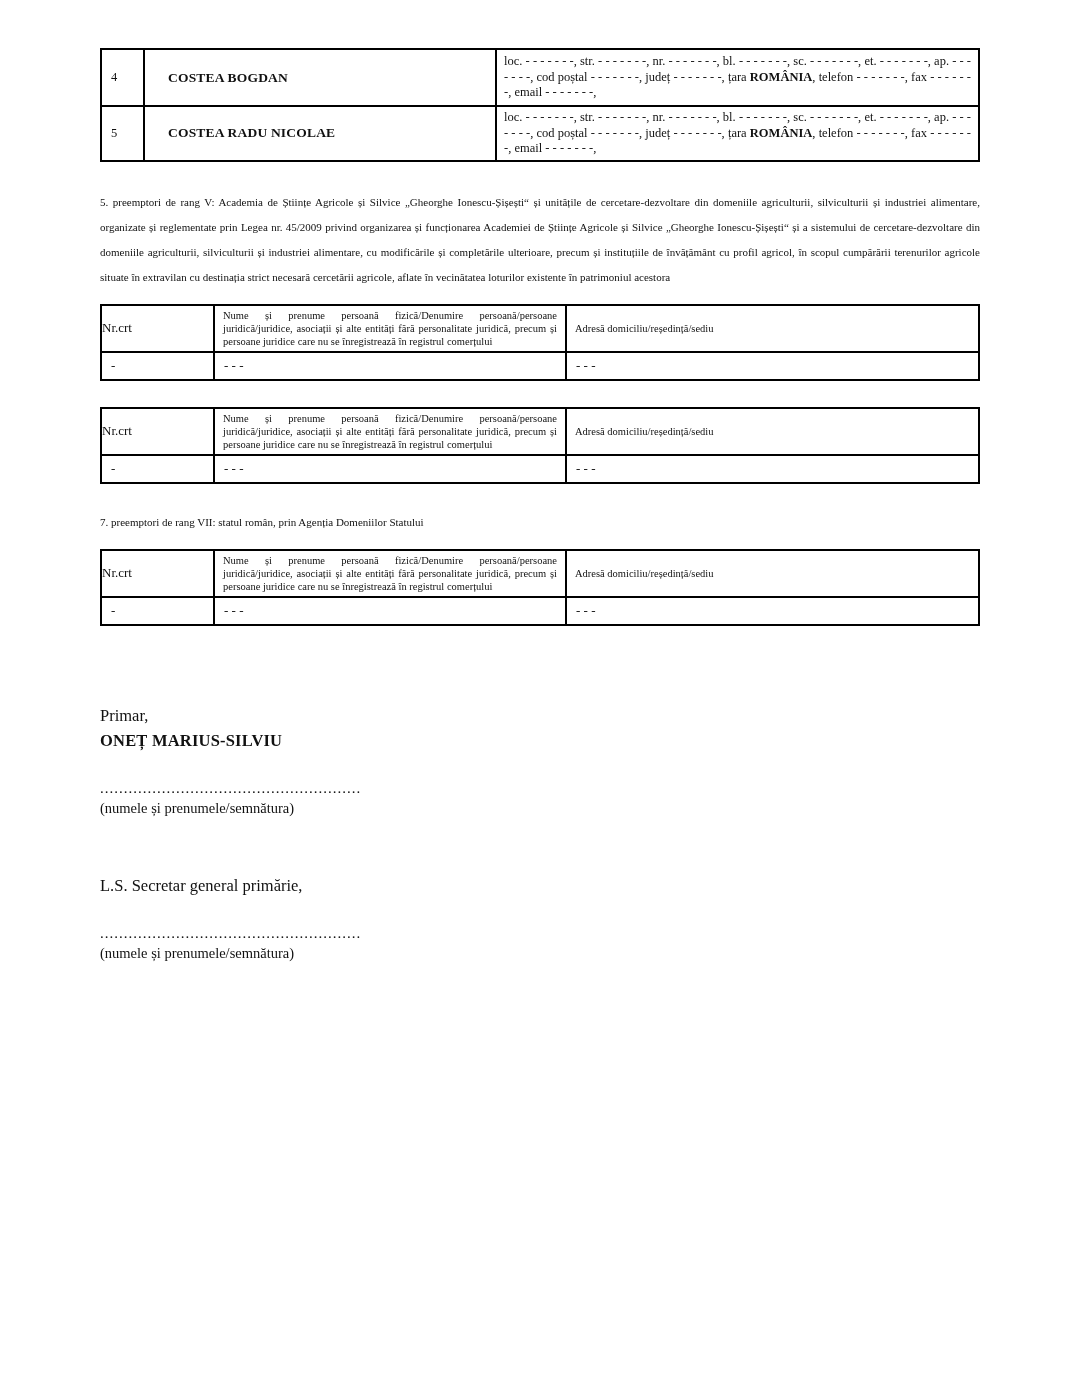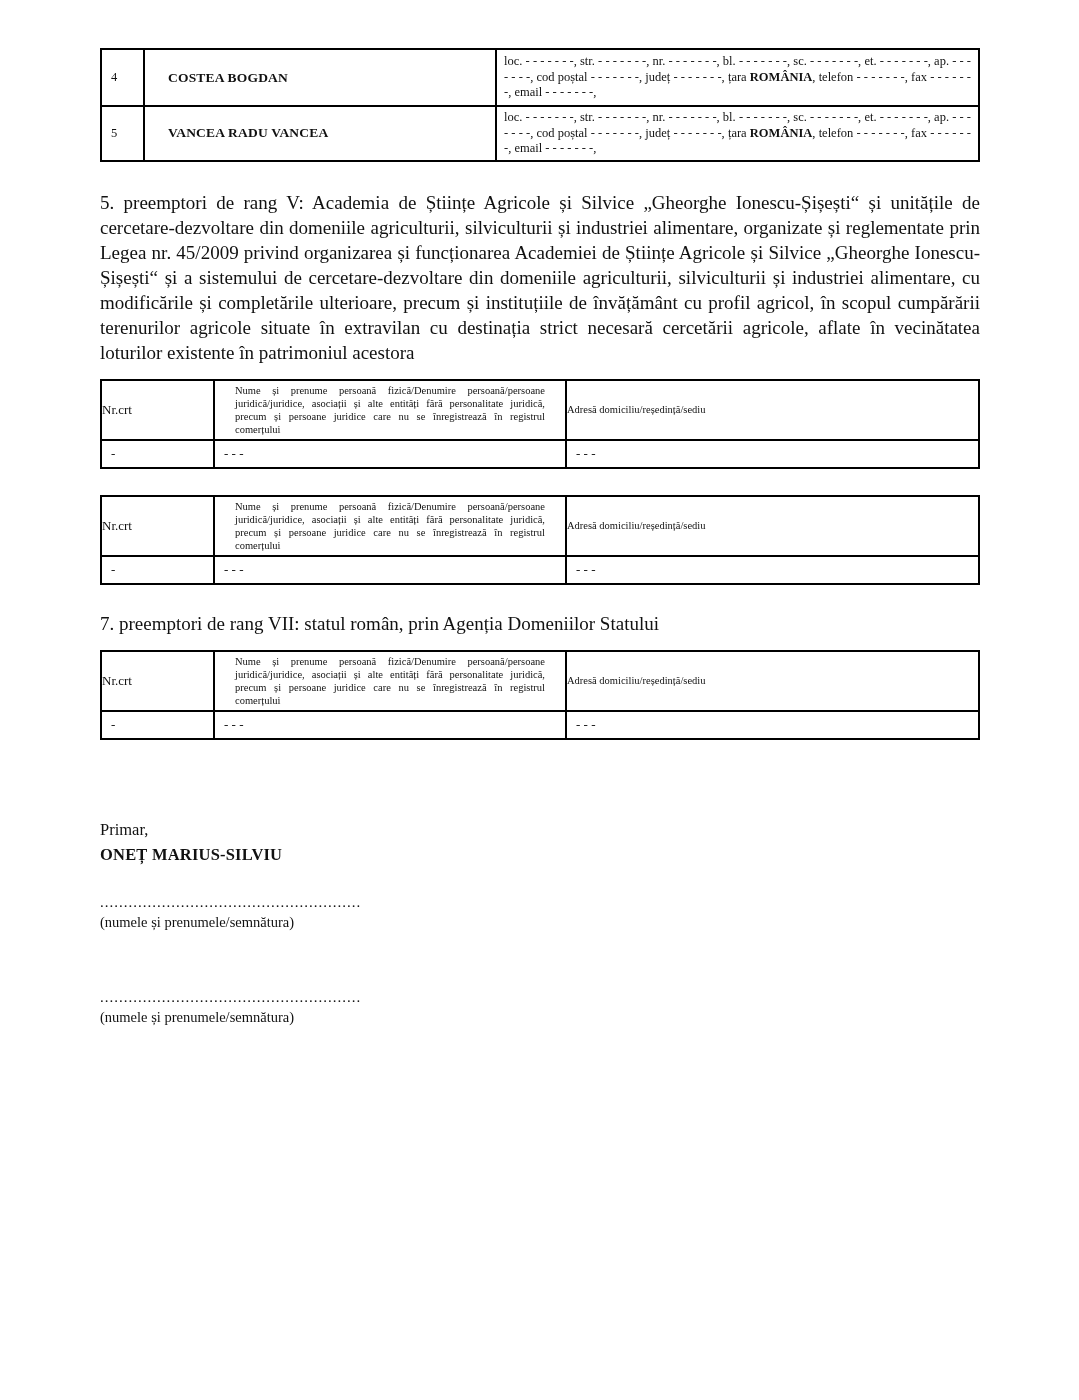--- a/index.html
+++ b/index.html
@@ -30,37 +30,37 @@
 
   
   .cont-table { margin-bottom: 28px; }
   .cont-table tr { height: 55px; }
   .ct-nr   { width: 43px;  font-size: 12.5px; padding-left: 9px; }
   .ct-name { width: 352px; font-size: 13.5px; font-weight: bold; padding-left: 23px; letter-spacing: 0.2px; }
   .ct-addr { font-size: 12.5px; line-height: 15.5px; padding: 3px 7px; text-align: justify; }
 
   
   .section-intro {
-    font-size: 19px;
+    font-size: 11px;
     line-height: 25px;
     text-align: justify;
     margin-bottom: 14px;
   }
   .section { margin-bottom: 0; }
   .p-table { margin-bottom: 26px; }
 
   .pt-nr   { width: 113px; font-size: 13px; }
   .pt-name { width: 352px; }
   .pt-head-name {
     font-size: 10.5px;
     line-height: 13px;
     text-align: justify;
-    padding: 3px 20px;
+    padding: 3px 8px;
   }
-  .pt-head-addr { font-size: 10.5px; padding-left: 0; }
+  .pt-head-addr { font-size: 10.5px; padding-left: 8px; }
   .pt-data td { height: 28px; font-size: 13px; padding-left: 9px; }
 
   
   .closing { margin-top: 77px; }
   .place-date {
     font-size: 17px;
     font-weight: bold;
     letter-spacing: 0.2px;
     margin-bottom: 20px;
   }
@@ -85,21 +85,21 @@
 
   <table class="cont-table">
     <tbody>
         <tr style="height:57px;">
       <td class="ct-nr">4</td>
       <td class="ct-name">COSTEA BOGDAN</td>
       <td class="ct-addr"><span>loc. - - - - - - -, str. - - - - - - -, nr. - - - - - - -, bl. - - - - - - -, sc. - - - - - - -, et. - - - - - - -, ap. - - - - - - -, cod poștal - - - - - - -, județ - - - - - - -, țara </span><b>ROMÂNIA</b><span>, telefon - - - - - - -, fax - - - - - - -, email - - - - - - -,</span></td>
     </tr>
     <tr style="height:53px;">
       <td class="ct-nr">5</td>
-      <td class="ct-name">VANCEA RADU VANCEA</td>
+      <td class="ct-name">COSTEA RADU NICOLAE</td>
       <td class="ct-addr"><span>loc. - - - - - - -, str. - - - - - - -, nr. - - - - - - -, bl. - - - - - - -, sc. - - - - - - -, et. - - - - - - -, ap. - - - - - - -, cod poștal - - - - - - -, județ - - - - - - -, țara </span><b>ROMÂNIA</b><span>, telefon - - - - - - -, fax - - - - - - -, email - - - - - - -,</span></td>
     </tr>
   </tbody>
     </table>
 
   <div class="section">
     <p class="section-intro">5. preemptori de rang V: Academia de Științe Agricole și Silvice „Gheorghe Ionescu-Șișești“ și unitățile de cercetare-dezvoltare din domeniile agriculturii, silviculturii și industriei alimentare, organizate și reglementate prin Legea nr. 45/2009 privind organizarea și funcționarea Academiei de Științe Agricole și Silvice „Gheorghe Ionescu-Șișești“ și a sistemului de cercetare-dezvoltare din domeniile agriculturii, silviculturii și industriei alimentare, cu modificările și completările ulterioare, precum și instituțiile de învățământ cu profil agricol, în scopul cumpărării terenurilor agricole situate în extravilan cu destinația strict necesară cercetării agricole, aflate în vecinătatea loturilor existente în patrimoniul acestora</p>
     <table class="p-table">
       <tbody>
           <tr>
@@ -154,18 +154,19 @@
   <div class="closing">
 
     <div class="sig-block">
       <div class="sig-role">Primar,</div>
       <div class="sig-name">ONEȚ MARIUS-SILVIU</div>
       <div class="sig-dots">.......................................................</div>
       <div class="sig-caption">(numele și prenumele/semnătura)</div>
     </div>
 
     <div class="sig-block">
+      <div class="sig-role">L.S. Secretar general primărie,</div>
       <div class="sig-dots">.......................................................</div>
       <div class="sig-caption">(numele și prenumele/semnătura)</div>
     </div>
   </div>
 
 </div>
 
 </body></html>

